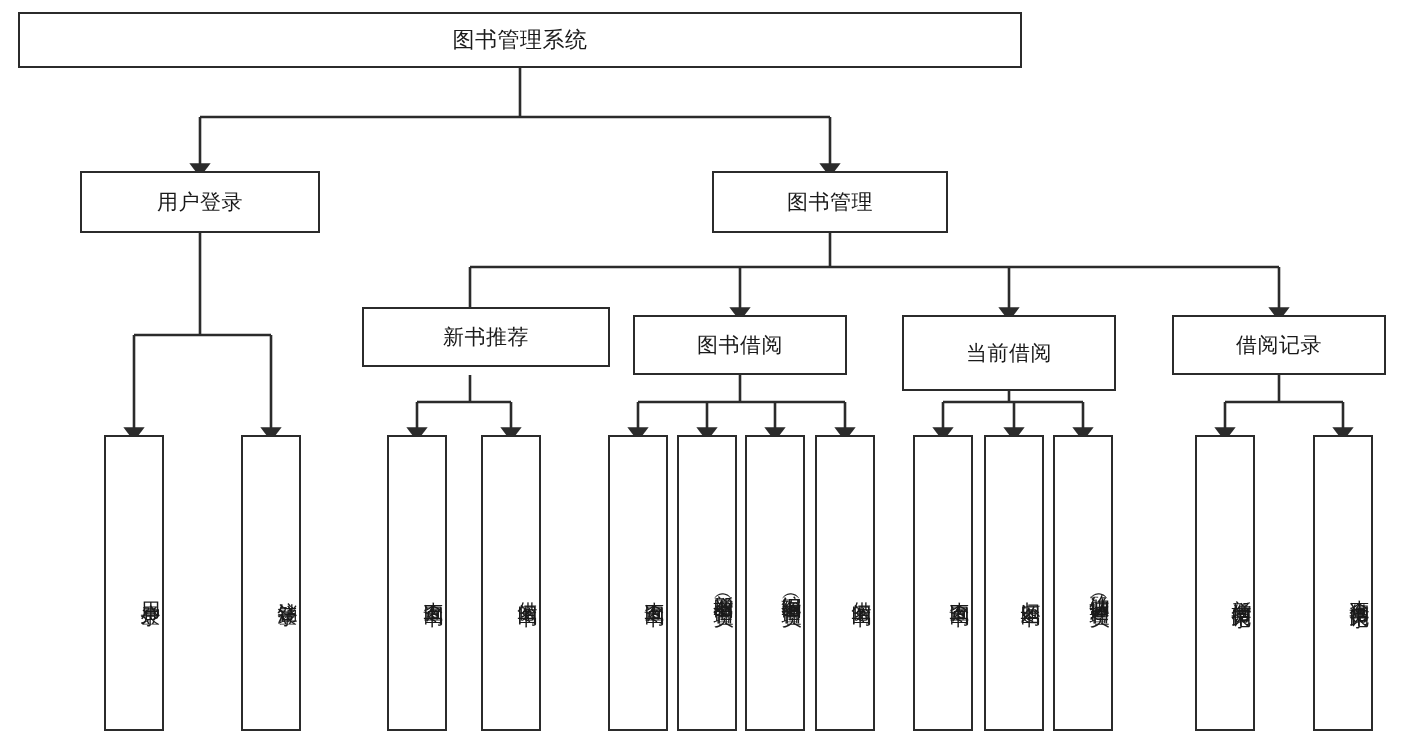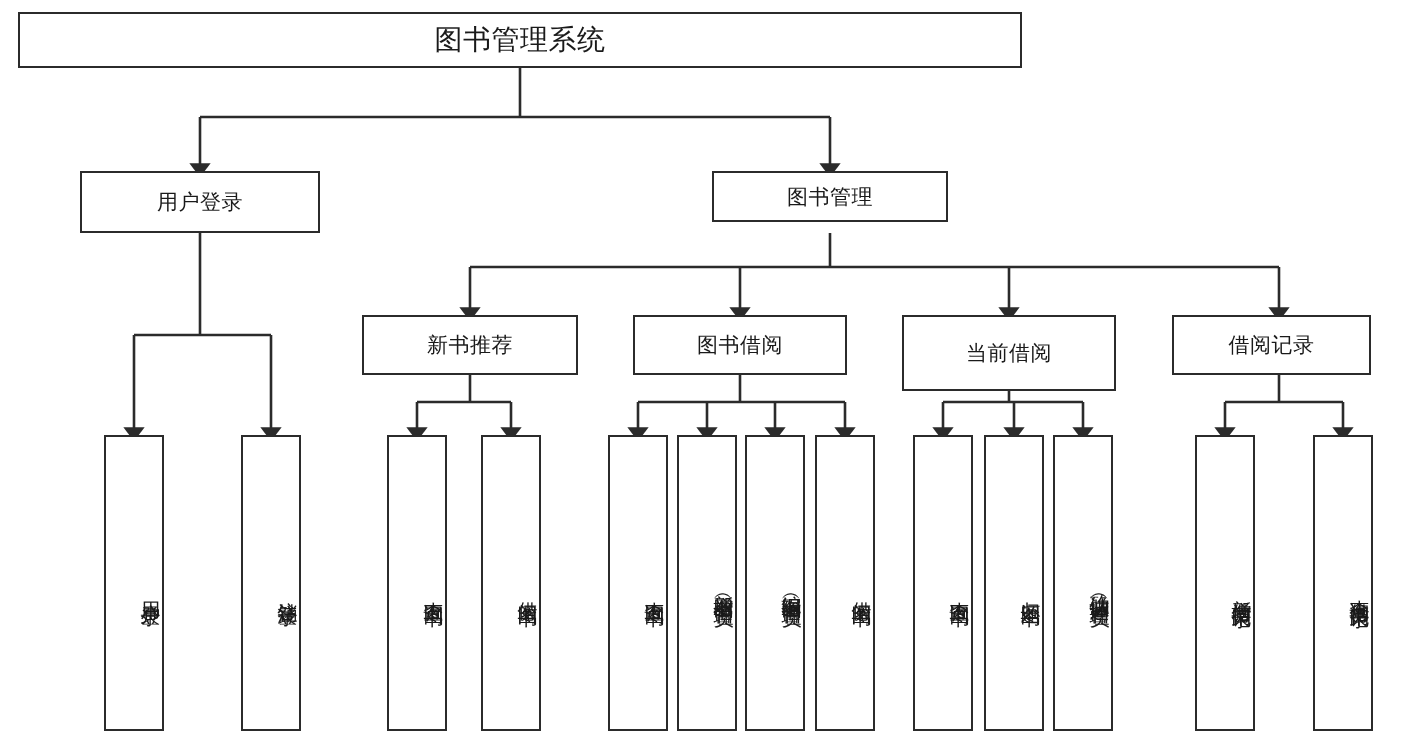--- a/index.html
+++ b/index.html
@@ -33,21 +33,21 @@
     align-items: center;
     justify-content: center;
     color: #1a1a1a;
     line-height: 1.12;
   }
   .node.h {
     font-size: 21px;
     letter-spacing: 0.5px;
   }
   .node.root {
-    font-size: 28px;
+    font-size: 22px;
   }
   .node.v {
     font-size: 20px;
     writing-mode: vertical-rl;
     text-orientation: upright;
     align-items: flex-start;
     justify-content: center;
     padding-top: 14px;
     letter-spacing: 2px;
   }
@@ -117,33 +117,33 @@
       </g>
   </svg>
 
   <div id="nodes-layer">
       <div class="node h root" style="left: 18px; top: 12px; width: 1004px; height: 56px;">
         <span>图书管理系统</span>
       </div>
       <div class="node h" style="left: 80px; top: 171px; width: 240px; height: 62px;">
         <span>用户登录</span>
       </div>
-      <div class="node h" style="left: 712px; top: 171px; width: 236px; height: 51px; align-items: center;">
+      <div class="node h" style="left: 712px; top: 171px; width: 236px; height: 62px; align-items: center;">
         <span>图书管理</span>
       </div>
-      <div class="node h" style="left: 362px; top: 315px; width: 216px; height: 60px;">
+      <div class="node h" style="left: 362px; top: 307px; width: 248px; height: 60px;">
         <span>新书推荐</span>
       </div>
       <div class="node h" style="left: 633px; top: 315px; width: 214px; height: 60px;">
         <span>图书借阅</span>
       </div>
       <div class="node h" style="left: 902px; top: 315px; width: 214px; height: 76px;">
         <span>当前借阅</span>
       </div>
-      <div class="node h" style="left: 1172px; top: 315px; width: 199px; height: 60px;">
+      <div class="node h" style="left: 1172px; top: 315px; width: 214px; height: 60px;">
         <span>借阅记录</span>
       </div>
       <div class="node v" style="left: 104px; top: 435px; width: 60px; height: 296px;">
         <span class="vlabel">用户登录</span>
       </div>
       <div class="node v" style="left: 241px; top: 435px; width: 60px; height: 296px;">
         <span class="vlabel">注销登录</span>
       </div>
       <div class="node v" style="left: 387px; top: 435px; width: 60px; height: 296px;">
         <span class="vlabel">查询图书</span>

